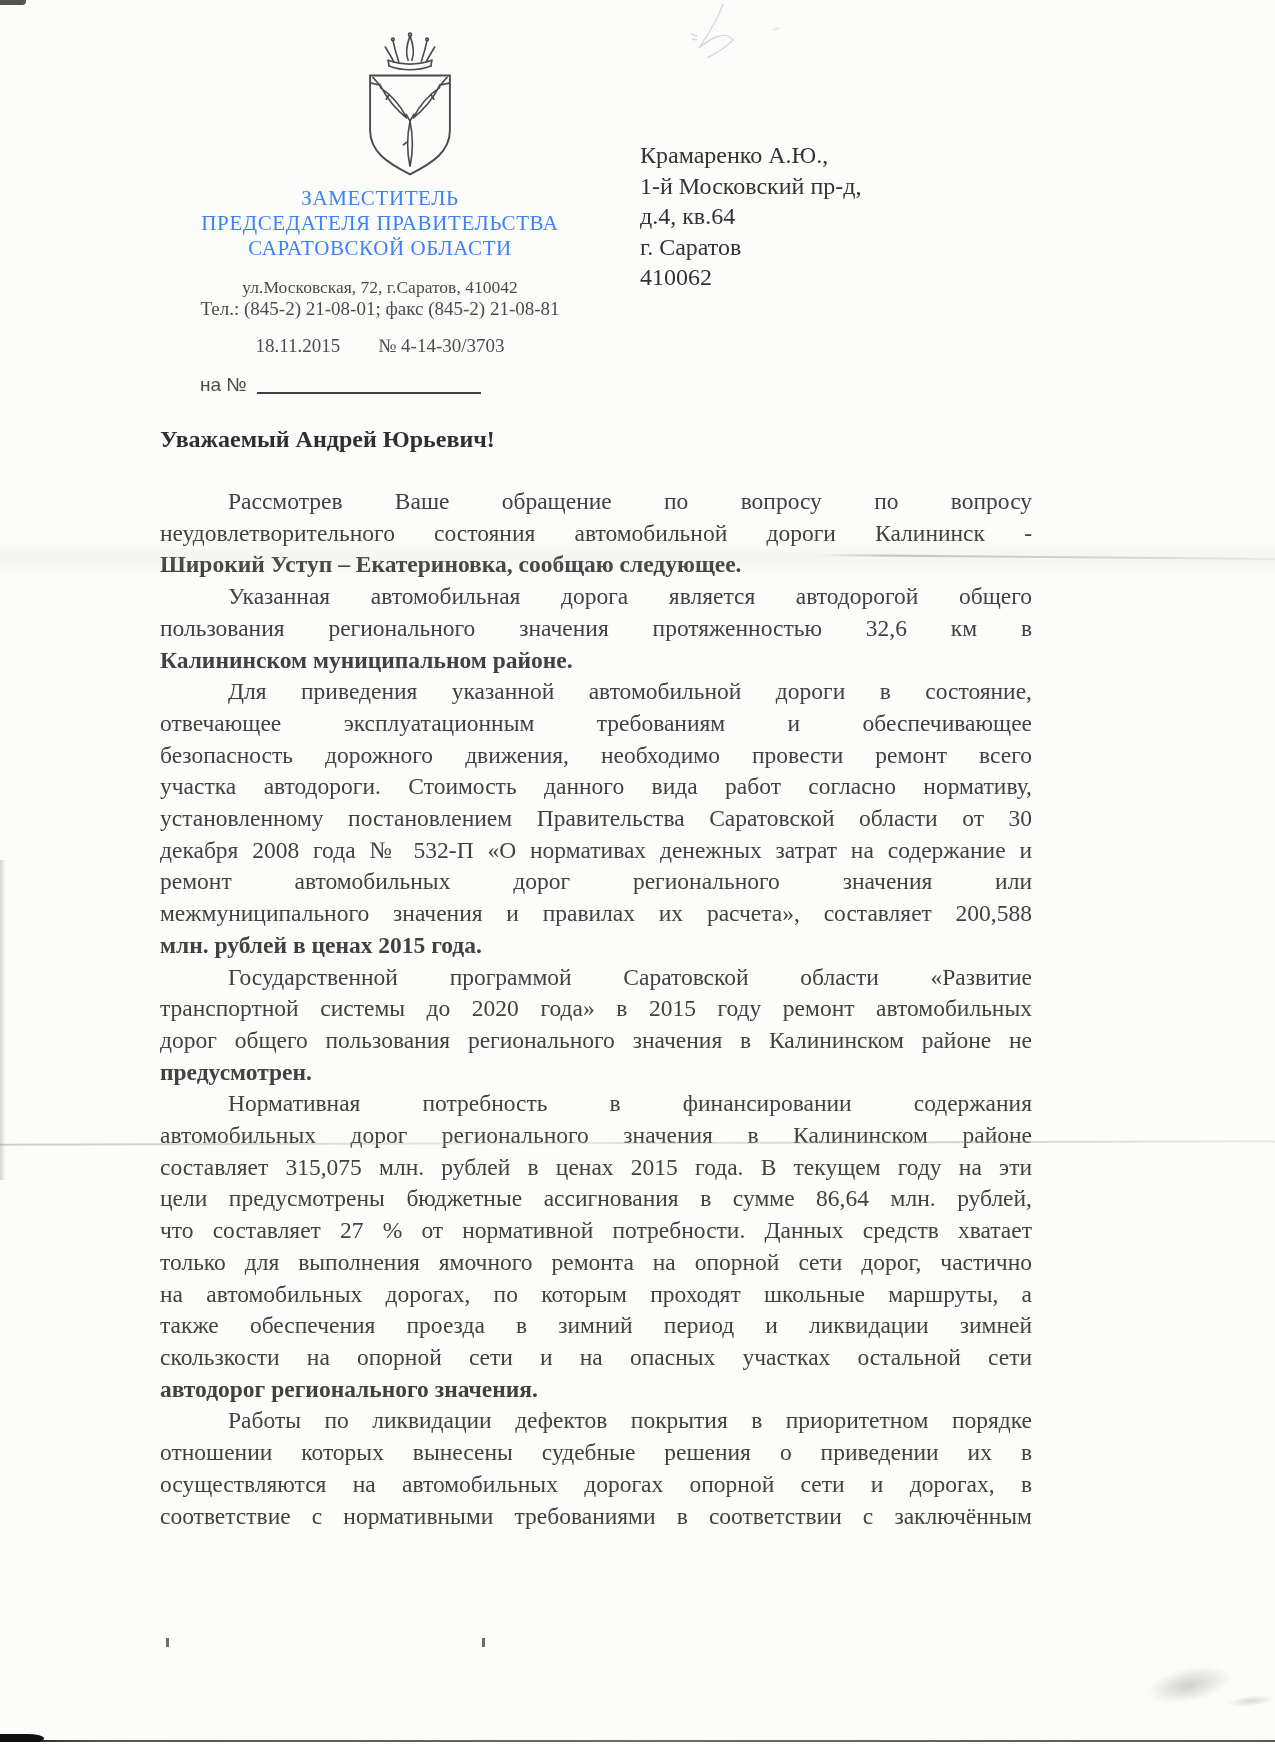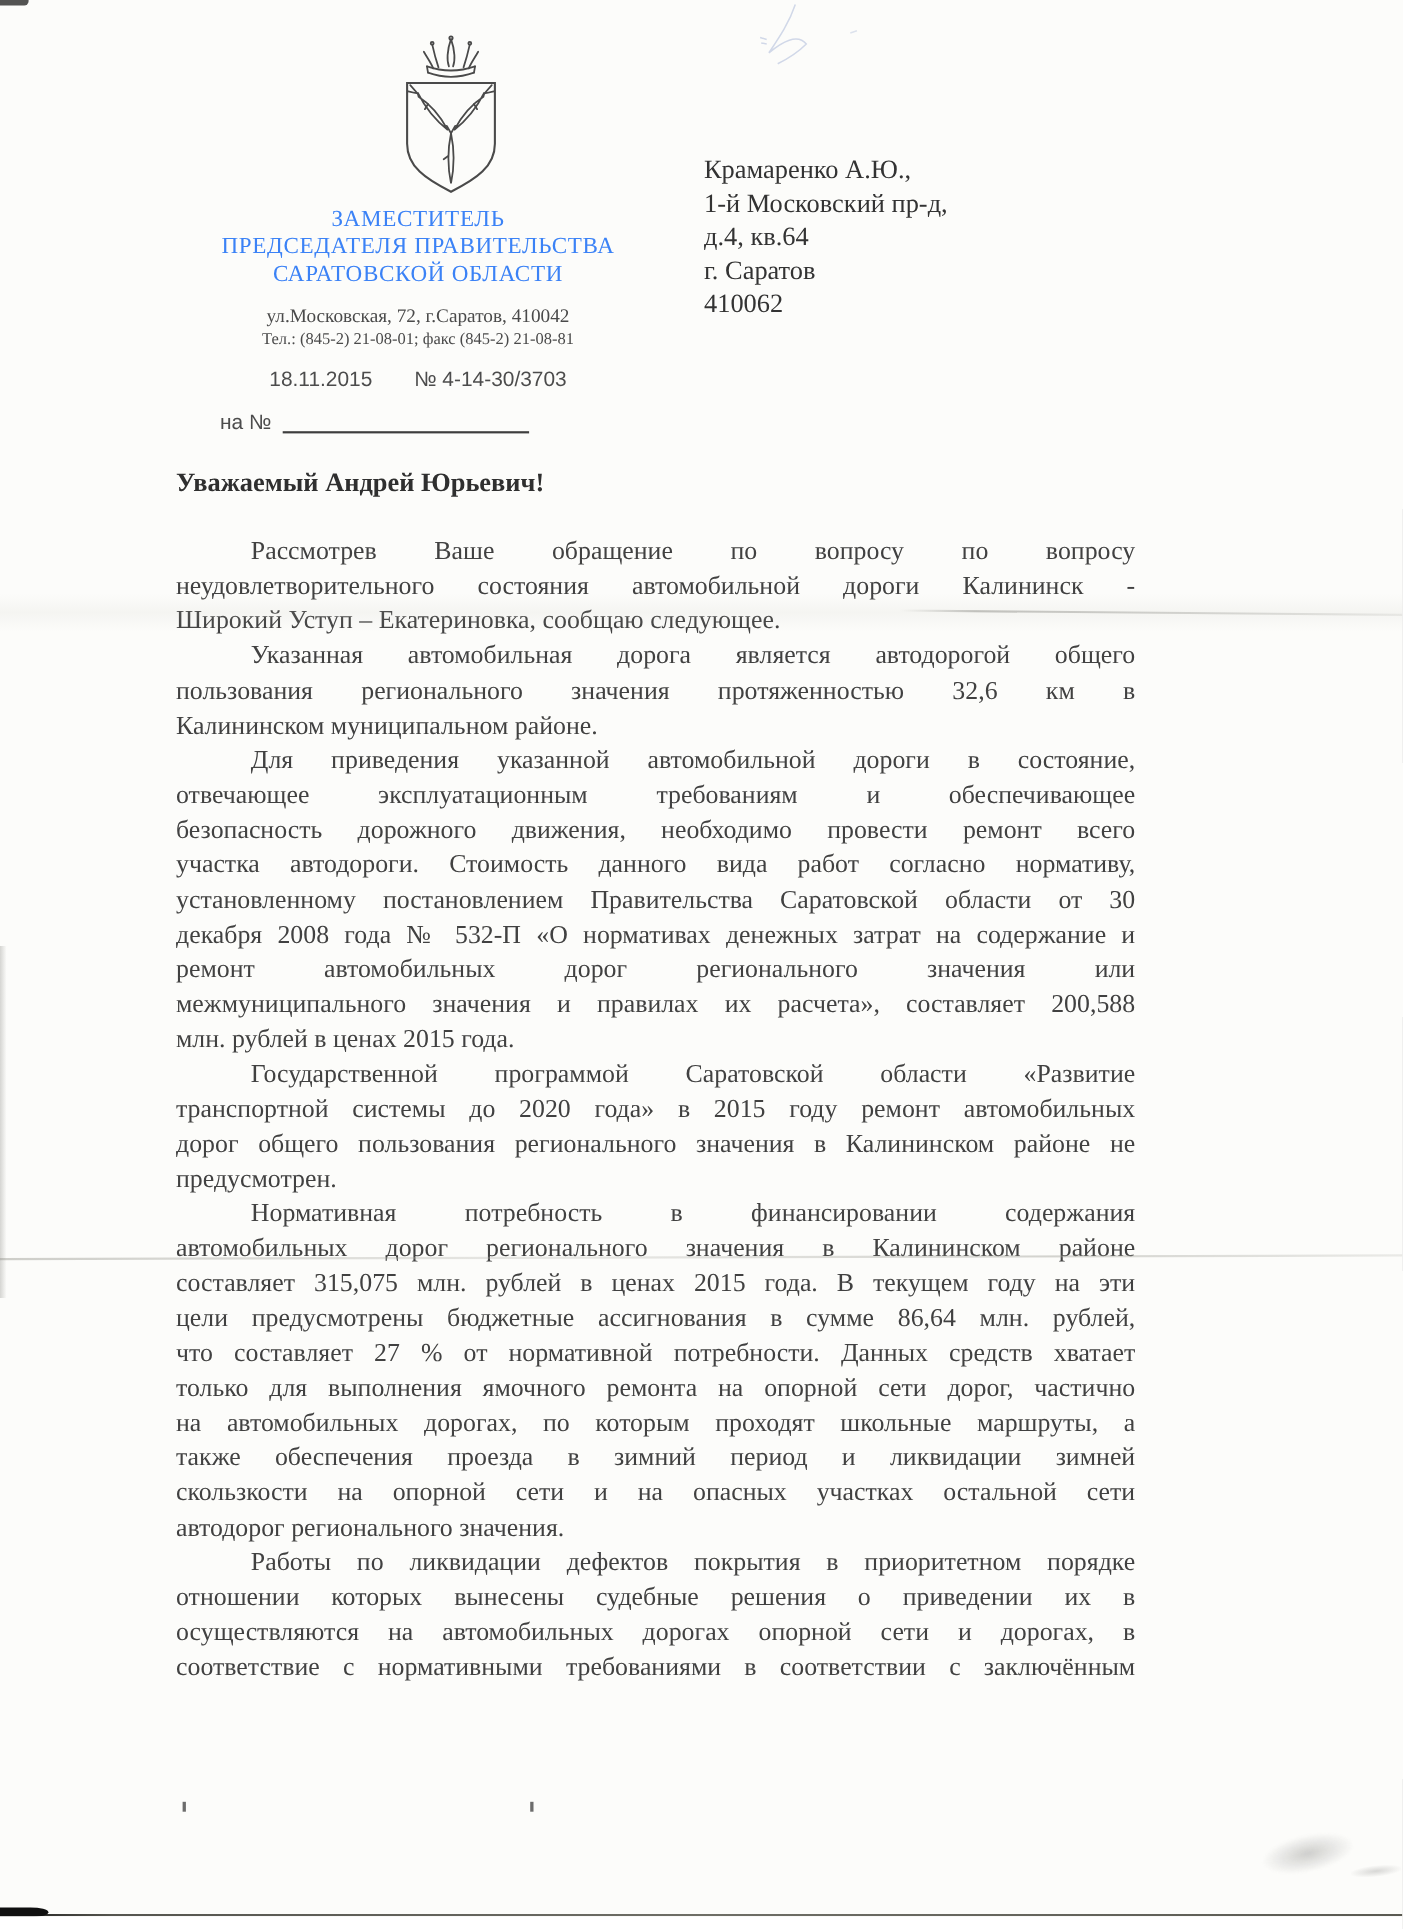--- a/index.html
+++ b/index.html
@@ -14,23 +14,23 @@
   .emblem svg { width:100%; height:100%; }
   .lh-text {
     position:absolute; left:118px; top:186px; width:524px;
     text-align:center;
   }
   .org-line {
     font-weight:normal; font-size:21px; line-height:25px;
     letter-spacing:.6px; color:#3b82f6;
   }
   .lh-addr { margin-top:15px; font-size:17.5px; line-height:22px; color:#4a4a4a; }
-  .lh-phone { font-size:15px; line-height:22px; color:#4a4a4a; }
+  .lh-phone { font-size:19px; line-height:22px; color:#4a4a4a; }
   .lh-dateline {
-    margin-top:15px; font-family:Liberation Sans, sans-serif;
+    margin-top:15px; font-family:Liberation Serif, serif;
     font-size:19px; color:#4c4c4c; display:flex; justify-content:center; gap:38px;
   }
   .lh-ref {
     margin-top:17px; text-align:right; padding-left:82px;
     font-family:"Liberation Sans","DejaVu Sans",sans-serif;
     font-size:19px; color:#4c4c4c; display:flex; align-items:flex-end;
   }
   .ref-line {
     display:inline-block; width:224px; height:1px;
     border-bottom:2px solid #3e3e3e; margin-left:10px; margin-bottom:2px;
@@ -45,21 +45,21 @@
   .salutation {
     font-weight:bold; font-size:24px;
     line-height:30px; color:#2f2f2f; margin-bottom:32px;
   }
   .bline {
     font-size:23.5px; line-height:31.7px; color:#414141;
     text-align:justify; text-align-last:justify;
     white-space:normal;
   }
   .bline.first { text-indent:68px; }
-  .bline.last  { text-align-last:left; }
+  .bline.last  { text-align-last:left;font-weight:bold; }
   
   .artifact { position:absolute; pointer-events:none; }
   .crease-a {
     left:818px; top:556px; width:457px; height:2px;
     background:linear-gradient(to right, rgba(150,150,145,.0), rgba(150,150,145,.55) 15%, rgba(170,170,165,.4) 70%, rgba(150,150,145,.15));
     transform:rotate(.5deg);
   }
   .crease-b {
     left:0; top:1142px; width:1275px; height:2px;
     background:linear-gradient(to right, rgba(160,160,152,.5), rgba(185,185,178,.3) 40%, rgba(160,160,152,.45) 75%, rgba(160,160,152,.2));

